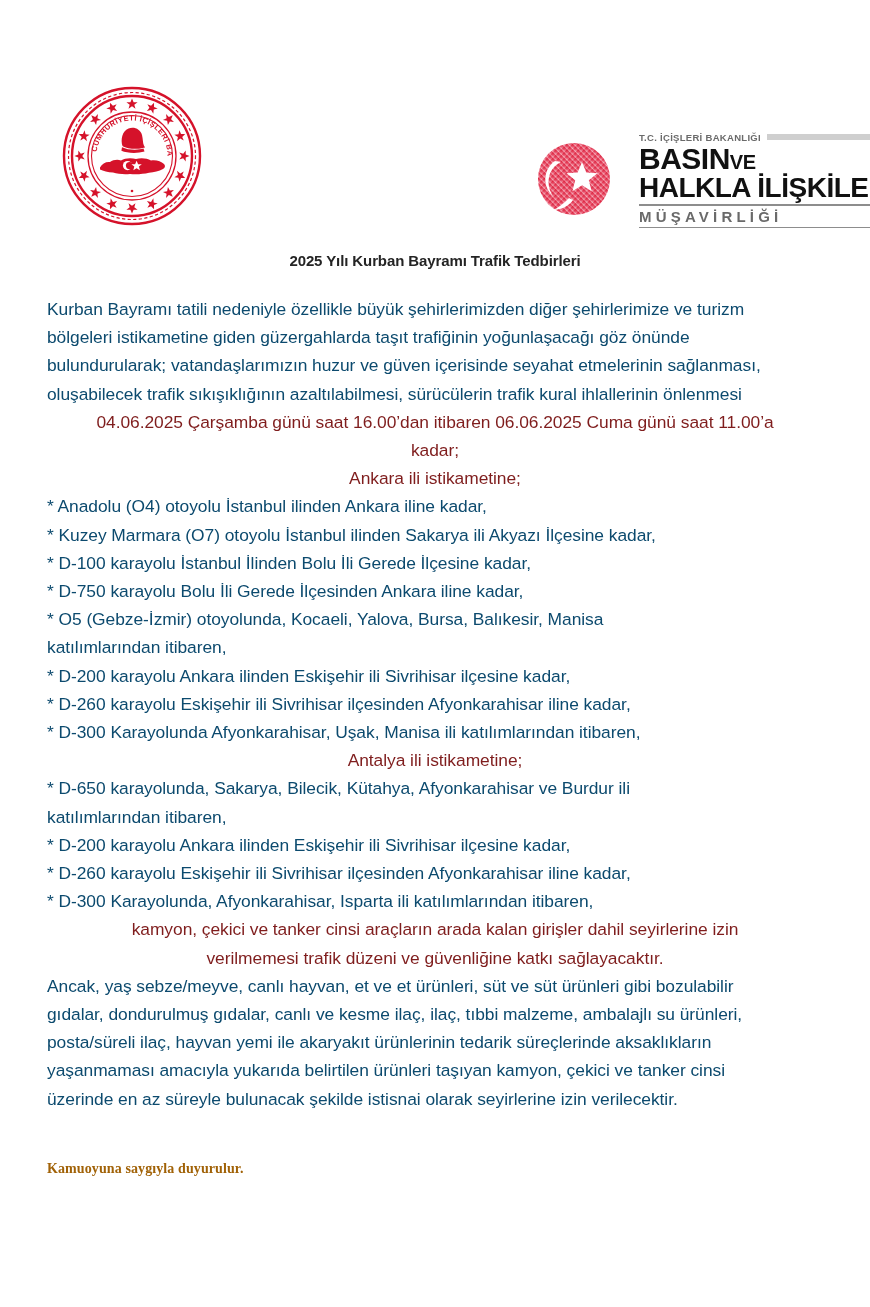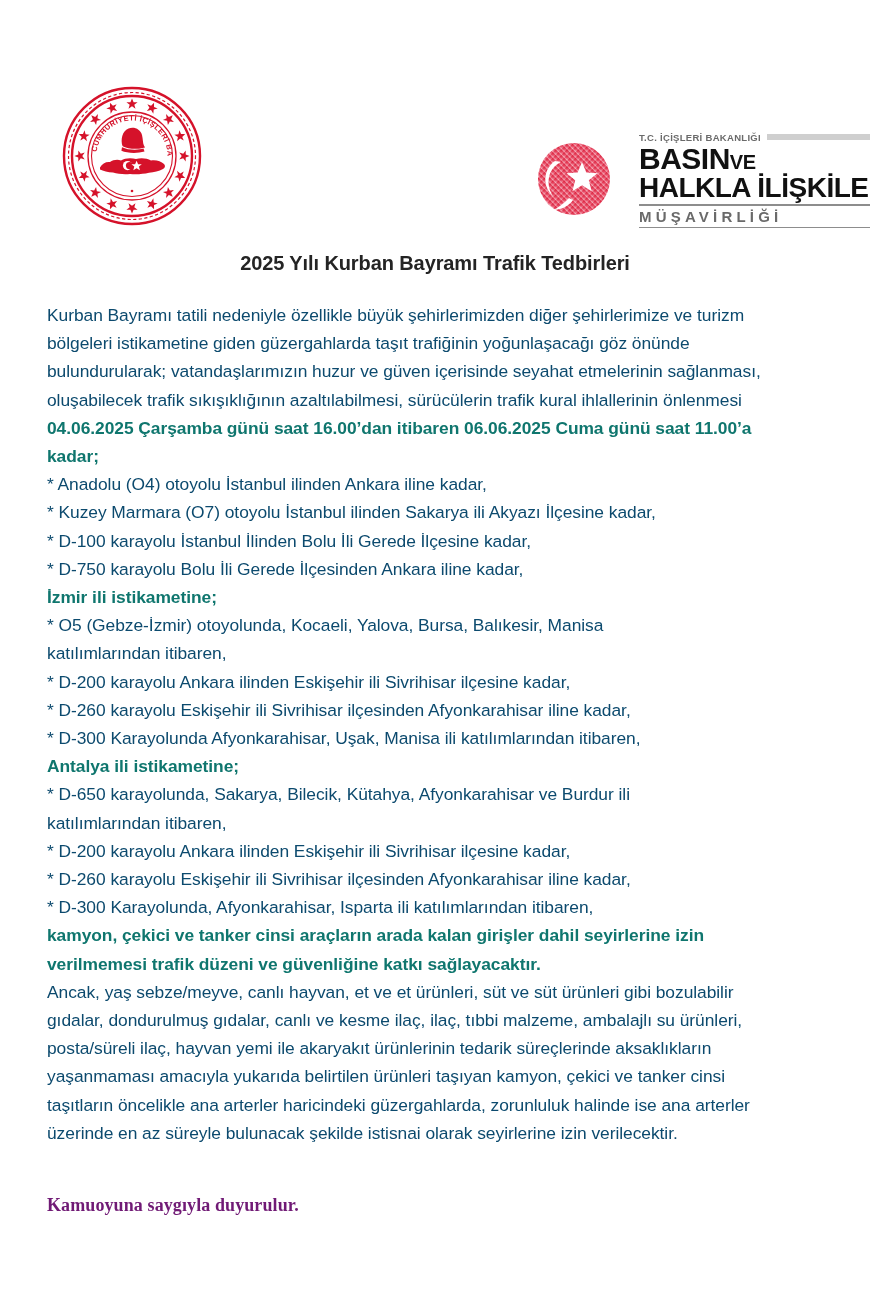--- a/index.html
+++ b/index.html
@@ -115,45 +115,46 @@
   
   .doc {
     position: absolute;
     left: 47px;
     top: 252px;
     width: 776px;
   }
 
   .doc-title {
     text-align: center;
-    font-size: 20px;
+    font-size: 15px;
     font-weight: 700;
     color: #242424;
     letter-spacing: -0.1px;
     margin: 0 0 26px 0;
   }
 
   .line {
     font-size: 17.4px;
     line-height: 28.2px;
     color: #0c4a6e;
     letter-spacing: -0.05px;
     white-space: pre-wrap;
   }
   .line.bold {
-    font-weight: 700;
-    color: #0f766e;
+    font-weight: 400;
+    color: #7f1d1d;
+    text-align: center;
   }
 
   .closing {
     margin-top: 48px;
     font-family: "Liberation Serif", serif;
     font-weight: 700;
-    font-size: 18px;
-    color: #701a75;
+    font-size: 14px;
+    color: #a16207;
     letter-spacing: 0.1px;
   }
 </style>
 </head>
 <body>
 
 <div class="page">
 
   <div class="header">
 
@@ -286,41 +287,40 @@
 
   <div class="doc">
     <h1 class="doc-title">2025 Yılı Kurban Bayramı Trafik Tedbirleri</h1>
     <div id="body-lines">
         <div class="line">Kurban Bayramı tatili nedeniyle özellikle büyük şehirlerimizden diğer şehirlerimize ve turizm</div>
         <div class="line">bölgeleri istikametine giden güzergahlarda taşıt trafiğinin yoğunlaşacağı göz önünde</div>
         <div class="line">bulundurularak; vatandaşlarımızın huzur ve güven içerisinde seyahat etmelerinin sağlanması,</div>
         <div class="line">oluşabilecek trafik sıkışıklığının azaltılabilmesi, sürücülerin trafik kural ihlallerinin önlenmesi</div>
         <div class="line bold">04.06.2025 Çarşamba günü saat 16.00’dan itibaren 06.06.2025 Cuma günü saat 11.00’a</div>
         <div class="line bold">kadar;</div>
+        <div class="line bold">Ankara ili istikametine;</div>
         <div class="line">* Anadolu (O4) otoyolu İstanbul ilinden Ankara iline kadar,</div>
         <div class="line">* Kuzey Marmara (O7) otoyolu İstanbul ilinden Sakarya ili Akyazı İlçesine kadar,</div>
         <div class="line">* D-100 karayolu İstanbul İlinden Bolu İli Gerede İlçesine kadar,</div>
         <div class="line">* D-750 karayolu Bolu İli Gerede İlçesinden Ankara iline kadar,</div>
-        <div class="line bold">İzmir ili istikametine;</div>
         <div class="line">* O5 (Gebze-İzmir) otoyolunda, Kocaeli, Yalova, Bursa, Balıkesir, Manisa</div>
         <div class="line">katılımlarından itibaren,</div>
         <div class="line">* D-200 karayolu Ankara ilinden Eskişehir ili Sivrihisar ilçesine kadar,</div>
         <div class="line">* D-260 karayolu Eskişehir ili Sivrihisar ilçesinden Afyonkarahisar iline kadar,</div>
         <div class="line">* D-300 Karayolunda Afyonkarahisar, Uşak, Manisa ili katılımlarından itibaren,</div>
         <div class="line bold">Antalya ili istikametine;</div>
         <div class="line">* D-650 karayolunda, Sakarya, Bilecik, Kütahya, Afyonkarahisar ve Burdur ili</div>
         <div class="line">katılımlarından itibaren,</div>
         <div class="line">* D-200 karayolu Ankara ilinden Eskişehir ili Sivrihisar ilçesine kadar,</div>
         <div class="line">* D-260 karayolu Eskişehir ili Sivrihisar ilçesinden Afyonkarahisar iline kadar,</div>
         <div class="line">* D-300 Karayolunda, Afyonkarahisar, Isparta ili katılımlarından itibaren,</div>
         <div class="line bold">kamyon, çekici ve tanker cinsi araçların arada kalan girişler dahil seyirlerine izin</div>
         <div class="line bold">verilmemesi trafik düzeni ve güvenliğine katkı sağlayacaktır.</div>
         <div class="line">Ancak, yaş sebze/meyve, canlı hayvan, et ve et ürünleri, süt ve süt ürünleri gibi bozulabilir</div>
         <div class="line">gıdalar, dondurulmuş gıdalar, canlı ve kesme ilaç, ilaç, tıbbi malzeme, ambalajlı su ürünleri,</div>
         <div class="line">posta/süreli ilaç, hayvan yemi ile akaryakıt ürünlerinin tedarik süreçlerinde aksaklıkların</div>
         <div class="line">yaşanmaması amacıyla yukarıda belirtilen ürünleri taşıyan kamyon, çekici ve tanker cinsi</div>
-        <div class="line">taşıtların öncelikle ana arterler haricindeki güzergahlarda, zorunluluk halinde ise ana arterler</div>
         <div class="line">üzerinde en az süreyle bulunacak şekilde istisnai olarak seyirlerine izin verilecektir.</div>
       </div>
     <div class="closing">Kamuoyuna saygıyla duyurulur.</div>
   </div>
 
 </div>
 
 </body></html>

